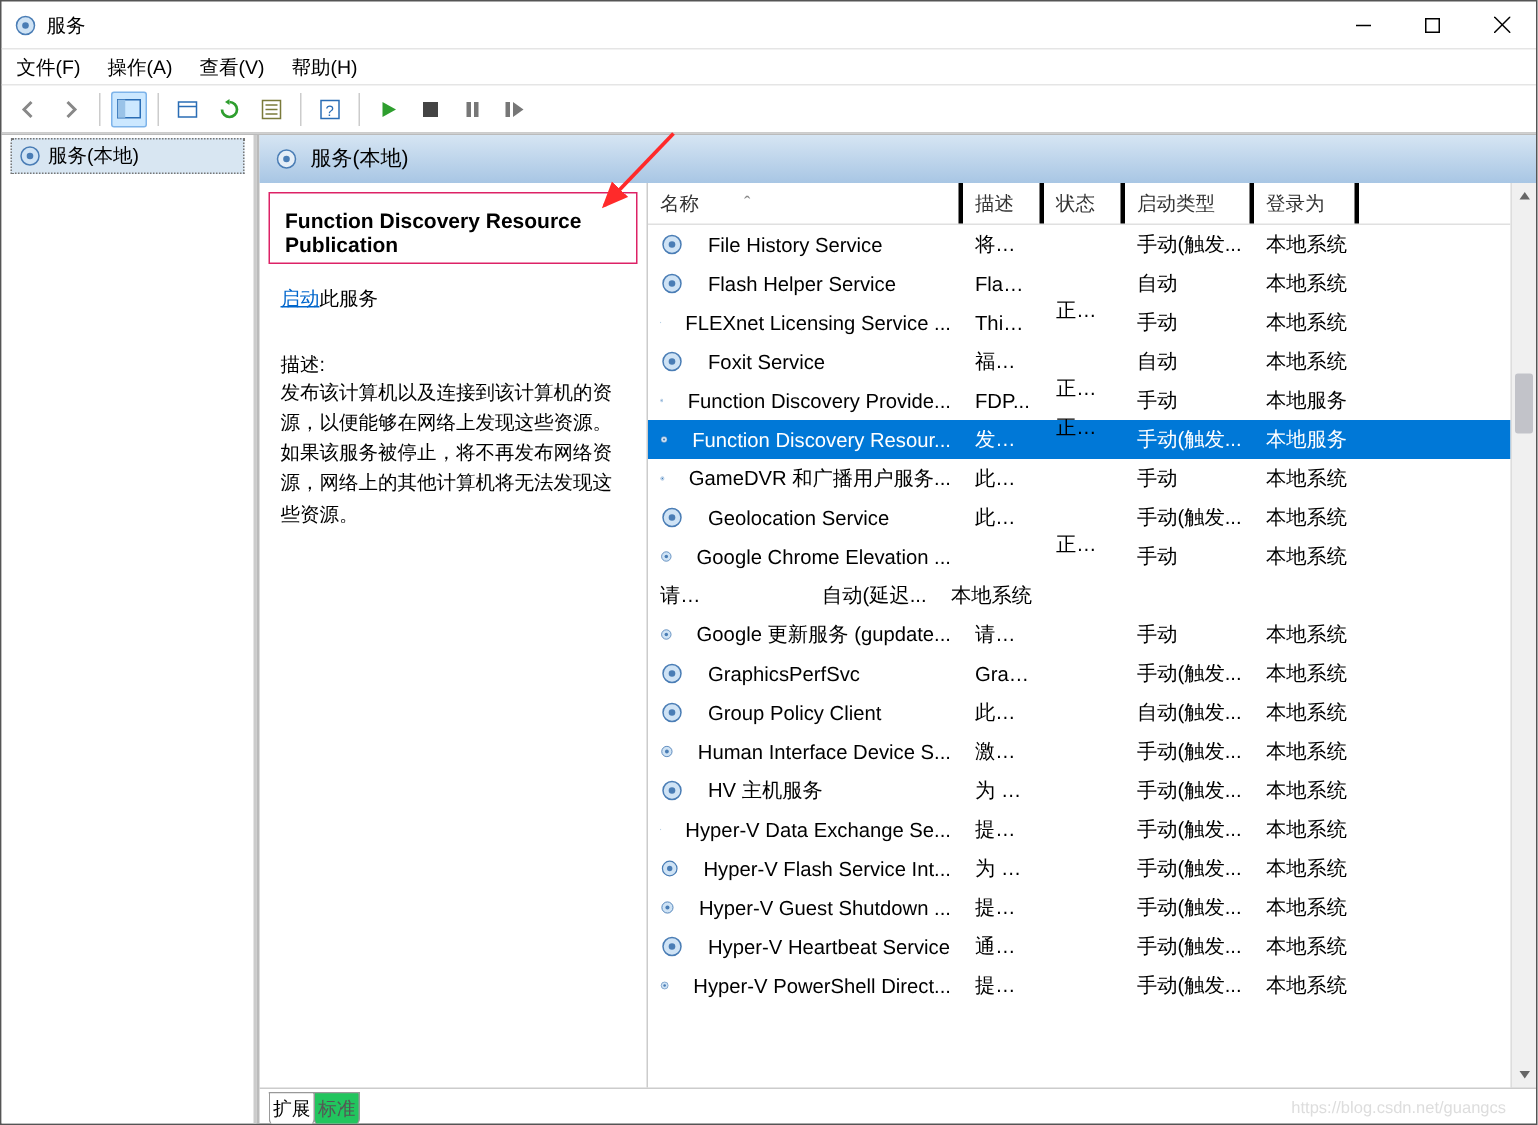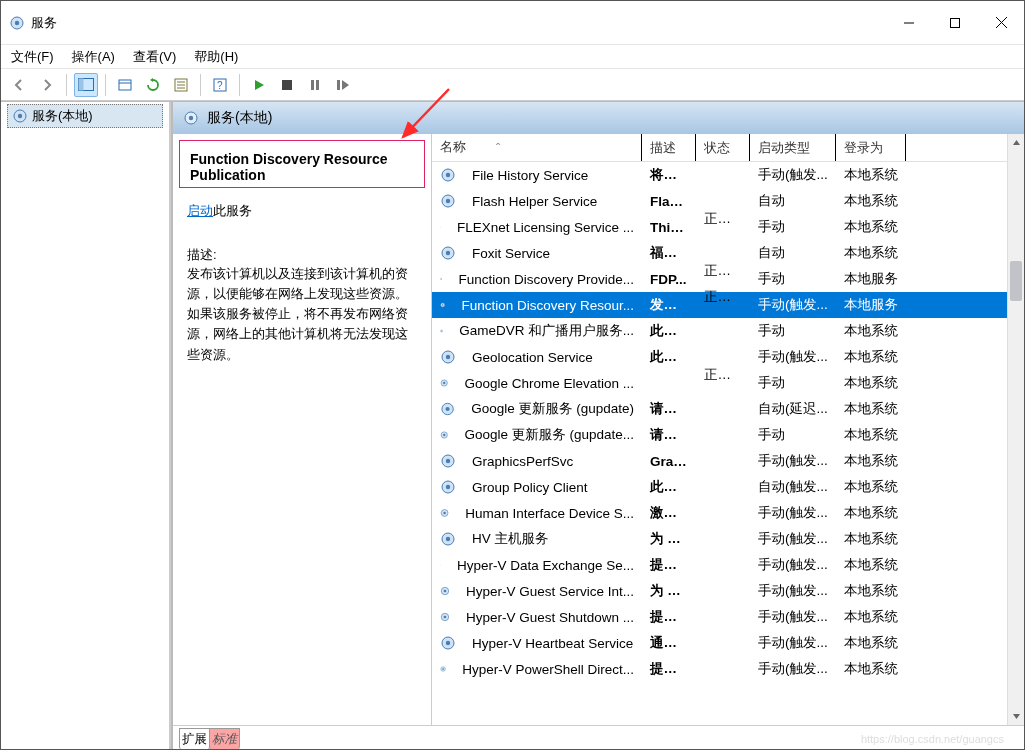--- a/index.html
+++ b/index.html
@@ -1,18 +1,18 @@
 <!DOCTYPE html>
 <html><head>
 <meta charset="utf-8">
 <style>
   * { box-sizing: border-box; font-family: "Microsoft YaHei", "Segoe UI", sans-serif; }
   body { margin: 0; background: #fff; font-size: 13px; color: #000; user-select: none; }
   .window { width: 1025px; height: 750px; border: 1px solid #555; display: flex; flex-direction: column; background: #fff; position: relative; overflow: hidden; }
-  .titlebar { height: 44px; display: flex; align-items: center; padding-left: 8px; border-bottom: 1px solid #e5e5e5; }
+  .titlebar { height: 32px; display: flex; align-items: center; padding-left: 8px; border-bottom: 1px solid #e5e5e5; }
   .titlebar .ticon { width: 16px; height: 16px; margin-right: 6px; }
   .titlebar .title { flex: 1; font-size: 13px; }
   .winbtns { display: flex; height: 100%; }
   .winbtn { width: 46px; display: flex; align-items: center; justify-content: center; }
   .menubar { height: 24px; display: flex; align-items: center; padding: 0 10px; gap: 18px; font-size: 13px; border-bottom: 1px solid #e5e5e5; }
   .toolbar { height: 32px; display: flex; align-items: center; padding: 0 6px; gap: 4px; border-bottom: 1px solid #ccc; }
   .tbtn { width: 24px; height: 24px; display: flex; align-items: center; justify-content: center; border: 1px solid transparent; border-radius: 2px; }
   .tbtn.active { border-color: #7eb4ea; background: #cce8ff; }
   .tsep { width: 1px; height: 22px; background: #ccc; margin: 0 3px; }
   .body { flex: 1; display: flex; border-top: 1px solid #bbb; min-height: 0; }
@@ -22,38 +22,38 @@
   .mainhdr { height: 32px; background: linear-gradient(#d6e5f3,#a8c6e4); display: flex; align-items: center; gap: 8px; padding: 0 10px; font-size: 14px; }
   .content { flex: 1; display: flex; min-height: 0; }
   .detail-wrap { width: 258px; display:flex; flex-direction:column; }
   .detail-title { font-weight: bold; font-size: 14px; padding: 10px 10px 4px 10px; border:1px solid #d26; margin:6px; }
   .detail-box { padding: 0 14px 10px 14px; }
   .startlink { color: #0066cc; text-decoration: underline; cursor: pointer; }
   .desclabel { margin-top: 26px; }
   .desc { line-height: 1.55; }
   .listpane { flex: 1; display: flex; flex-direction: column; border-left: 1px solid #ccc; min-width: 0; }
   .colhdr { display: flex; height: 28px; border-bottom: 1px solid #e0e0e0; font-size: 13px; color: #333; }
-  .colhdr > div { padding: 5px 8px; border-right: 1px solid #000000; overflow: hidden; text-overflow: ellipsis; white-space: nowrap; align-items: flex-end; }
+  .colhdr > div { padding: 5px 8px; border-right: 3px solid #000000; overflow: hidden; text-overflow: ellipsis; white-space: nowrap; }
   .c-name { width: 210px; display: flex; align-items: center; gap: 30px; }
   .c-desc { width: 54px; }
   .c-stat { width: 54px; }
   .c-start { width: 86px; }
   .c-logon { width: 70px; }
   .rows { flex: 1; overflow-y: auto; position: relative; }
   .row { display: flex; height: 26px; align-items: center; font-size: 13.5px; }
   .row > div { padding: 0 8px; overflow: hidden; text-overflow: ellipsis; white-space: nowrap; }
   .row.sel { background: #0078d7; color: #fff; }
   .r-name { width: 210px; display: flex; align-items: center; gap: 16px; }
-  .r-desc { width: 54px; font-weight: bold; }
+  .r-desc { width: 54px; }
   .r-stat { width: 54px; margin-top: 36px; }
   .r-start { width: 86px; }
   .r-logon { width: 80px; }
   .tabs { height: 24px; display: flex; align-items: flex-end; padding-left: 6px; border-top: 1px solid #ccc; }
   .tab { padding: 2px 2px; border: 1px solid #999; border-bottom: none; border-radius: 0 0 4px 4px; font-size: 12.5px; background: #fff; margin-right: -1px; transform: translateY(1px);}
-  .tab.inactive { background: #fca5a5; color: #555; font-style: italic; }
+  .tab.inactive { background: #22c55e; color: #555; }
   .scrollbar { width: 17px; background: #f0f0f0; border-left: 1px solid #ddd; display:flex; flex-direction:column; }
   .sb-btn { height: 17px; display:flex; align-items:center; justify-content:center; background:#f0f0f0; }
   .sb-track { flex:1; position:relative; }
   .sb-thumb { position:absolute; left:2px; right:2px; top:110px; height:40px; background:#c2c3c9; border-radius:2px; }
   .listwrap { flex:1; display:flex; min-height:0; }
   svg { display:block; }
   .gear { width:16px; height:16px; }
   .arrow { position:absolute; left:390px; top:80px; pointer-events:none; }
   .watermark { position:absolute; right:20px; bottom:4px; color:#ddd; font-size:11px; }
 </style>
@@ -333,27 +333,20 @@
                         <circle cx="8" cy="8" r="2.2" fill="#4a7db5"></circle>
                       </svg>
                       <span>Google Chrome Elevation ...</span>
                     </div>
                     <div class="r-desc"></div>
                     <div class="r-stat"></div>
                     <div class="r-start">手动</div>
                     <div class="r-logon">本地系统</div>
                   </div>
                   <div class="row">
-                    <div class="r-name">
-                      <svg class="gear" viewBox="0 0 16 16">
-                        <circle cx="8" cy="8" r="6" fill="#cfe3f5" stroke="#4a7db5"></circle>
-                        <circle cx="8" cy="8" r="2.2" fill="#4a7db5"></circle>
-                      </svg>
-                      <span>Google 更新服务 (gupdate)</span>
-                    </div>
                     <div class="r-desc">请确...</div>
                     <div class="r-stat"></div>
                     <div class="r-start">自动(延迟...</div>
                     <div class="r-logon">本地系统</div>
                   </div>
                   <div class="row">
                     <div class="r-name">
                       <svg class="gear" viewBox="0 0 16 16">
                         <circle cx="8" cy="8" r="6" fill="#cfe3f5" stroke="#4a7db5"></circle>
                         <circle cx="8" cy="8" r="2.2" fill="#4a7db5"></circle>
@@ -429,21 +422,21 @@
                     <div class="r-stat"></div>
                     <div class="r-start">手动(触发...</div>
                     <div class="r-logon">本地系统</div>
                   </div>
                   <div class="row">
                     <div class="r-name">
                       <svg class="gear" viewBox="0 0 16 16">
                         <circle cx="8" cy="8" r="6" fill="#cfe3f5" stroke="#4a7db5"></circle>
                         <circle cx="8" cy="8" r="2.2" fill="#4a7db5"></circle>
                       </svg>
-                      <span>Hyper-V Guest Service Int...</span>
+                      <span>Hyper-V Flash Service Int...</span>
                     </div>
                     <div class="r-desc">为 H...</div>
                     <div class="r-stat"></div>
                     <div class="r-start">手动(触发...</div>
                     <div class="r-logon">本地系统</div>
                   </div>
                   <div class="row">
                     <div class="r-name">
                       <svg class="gear" viewBox="0 0 16 16">
                         <circle cx="8" cy="8" r="6" fill="#cfe3f5" stroke="#4a7db5"></circle>

